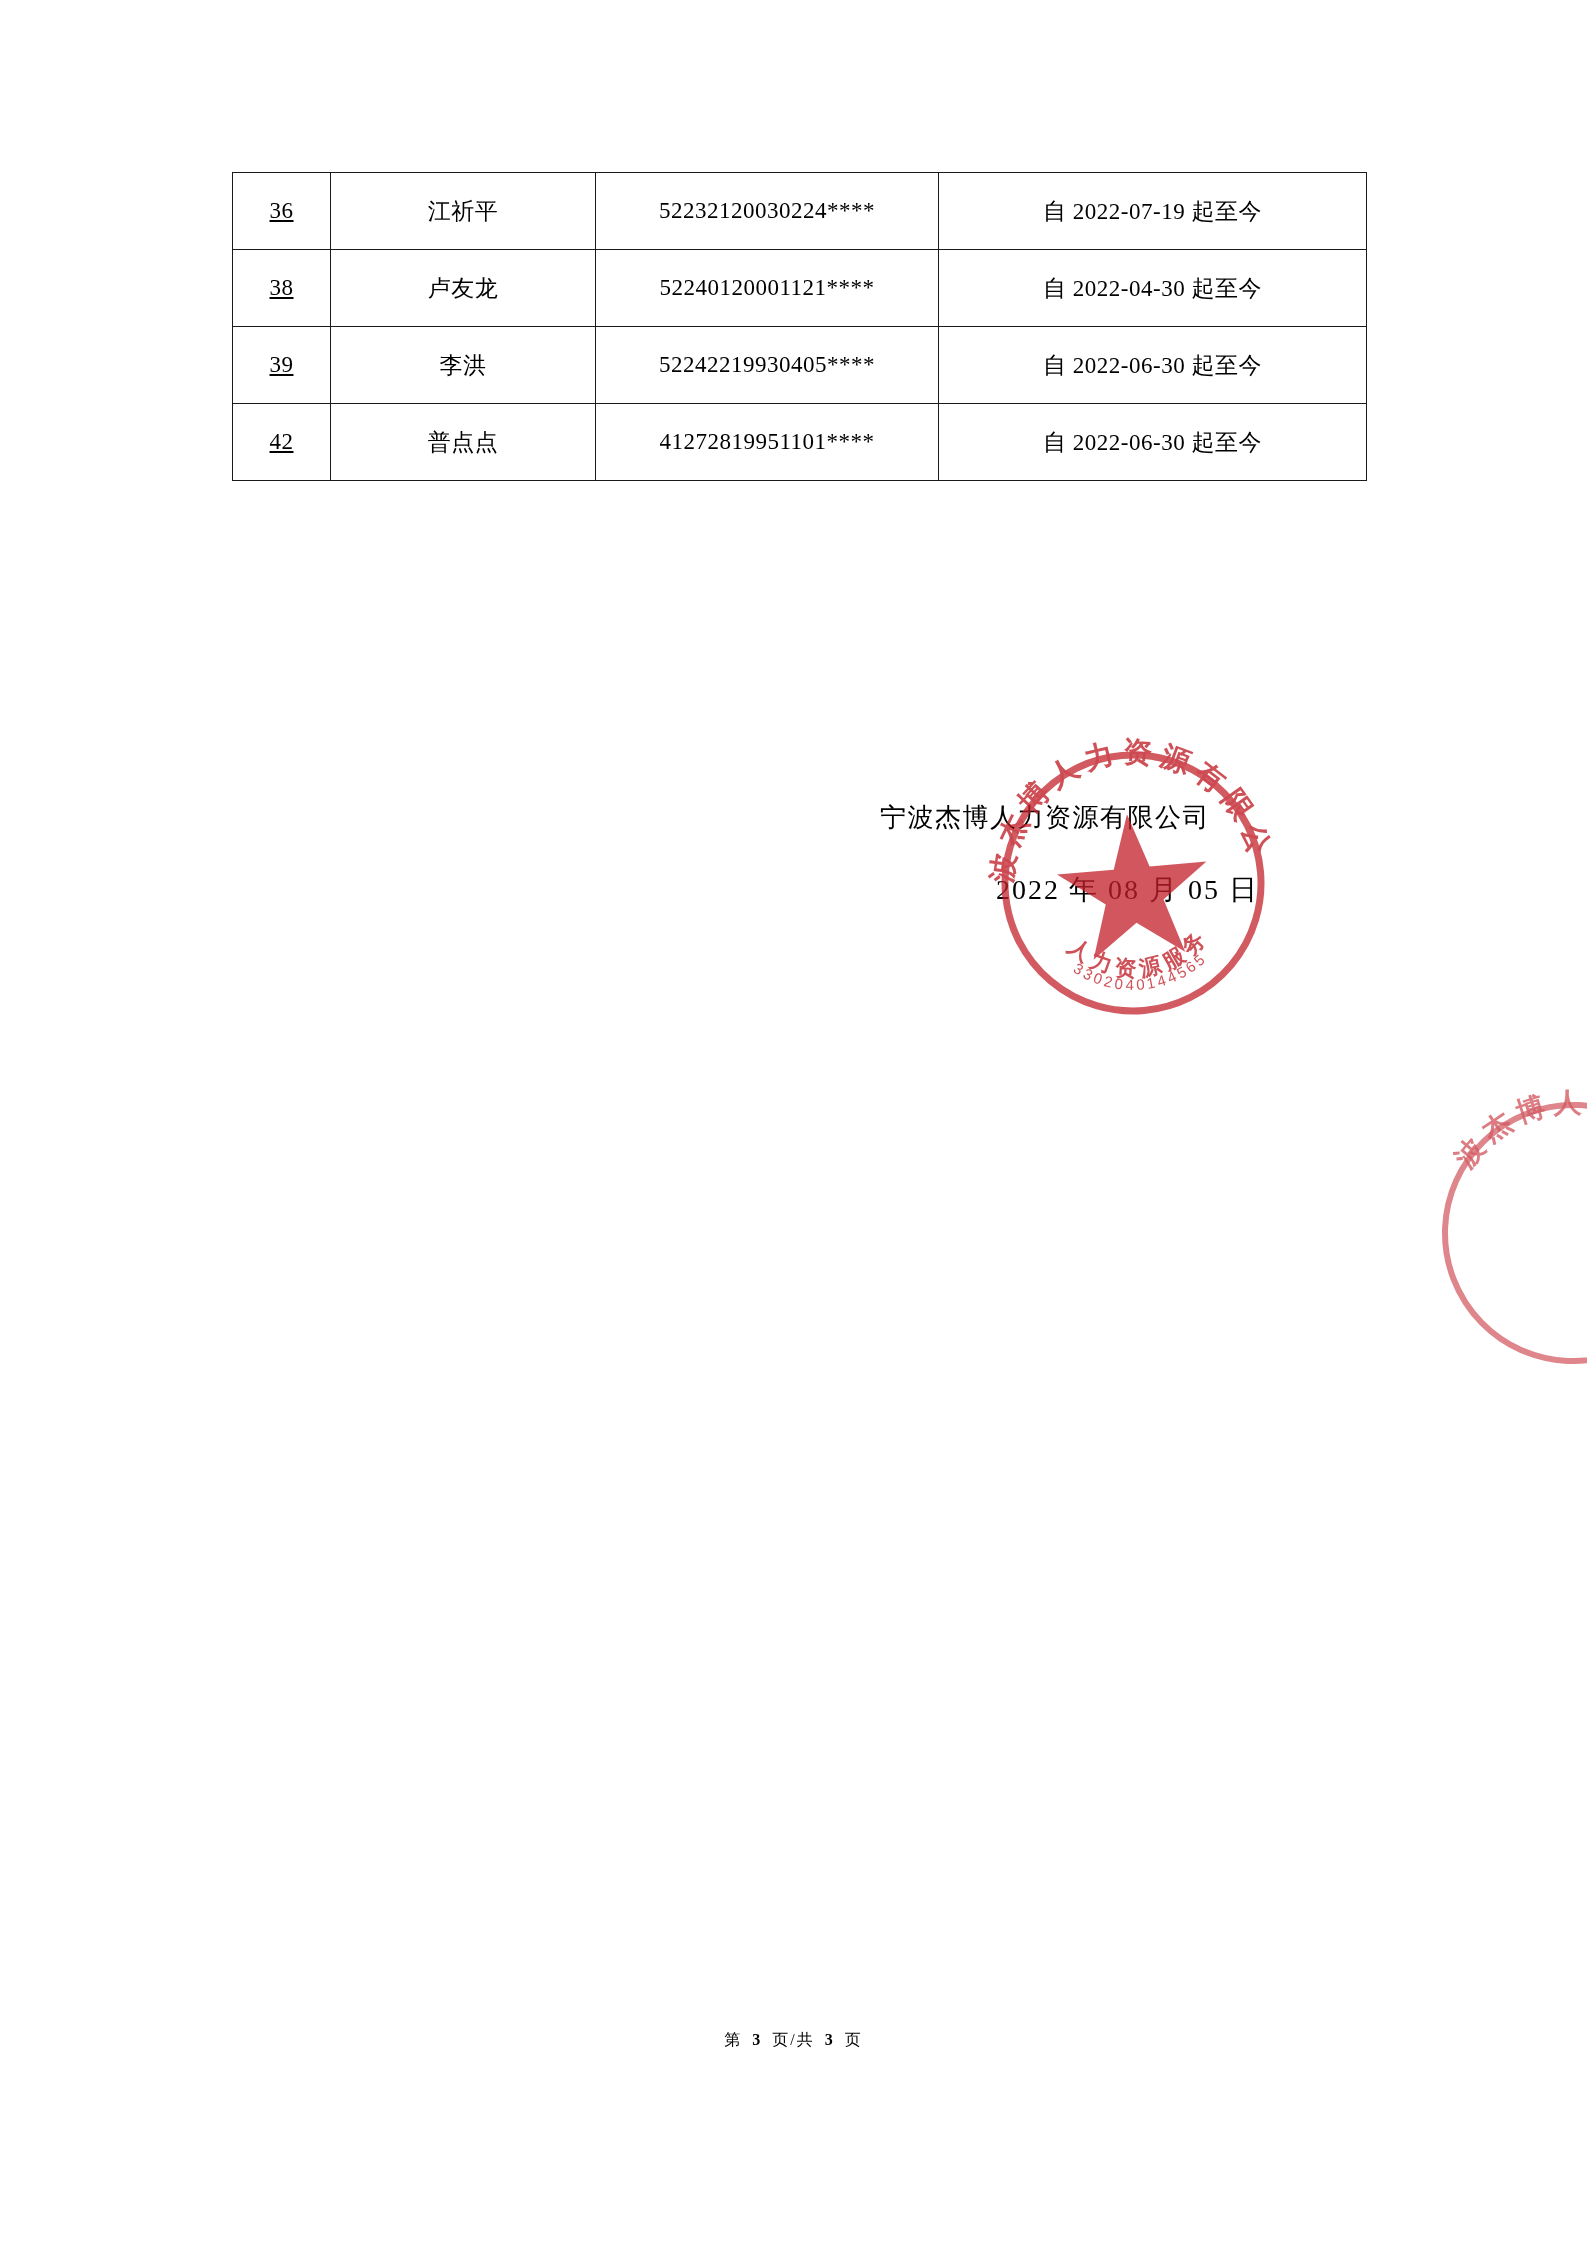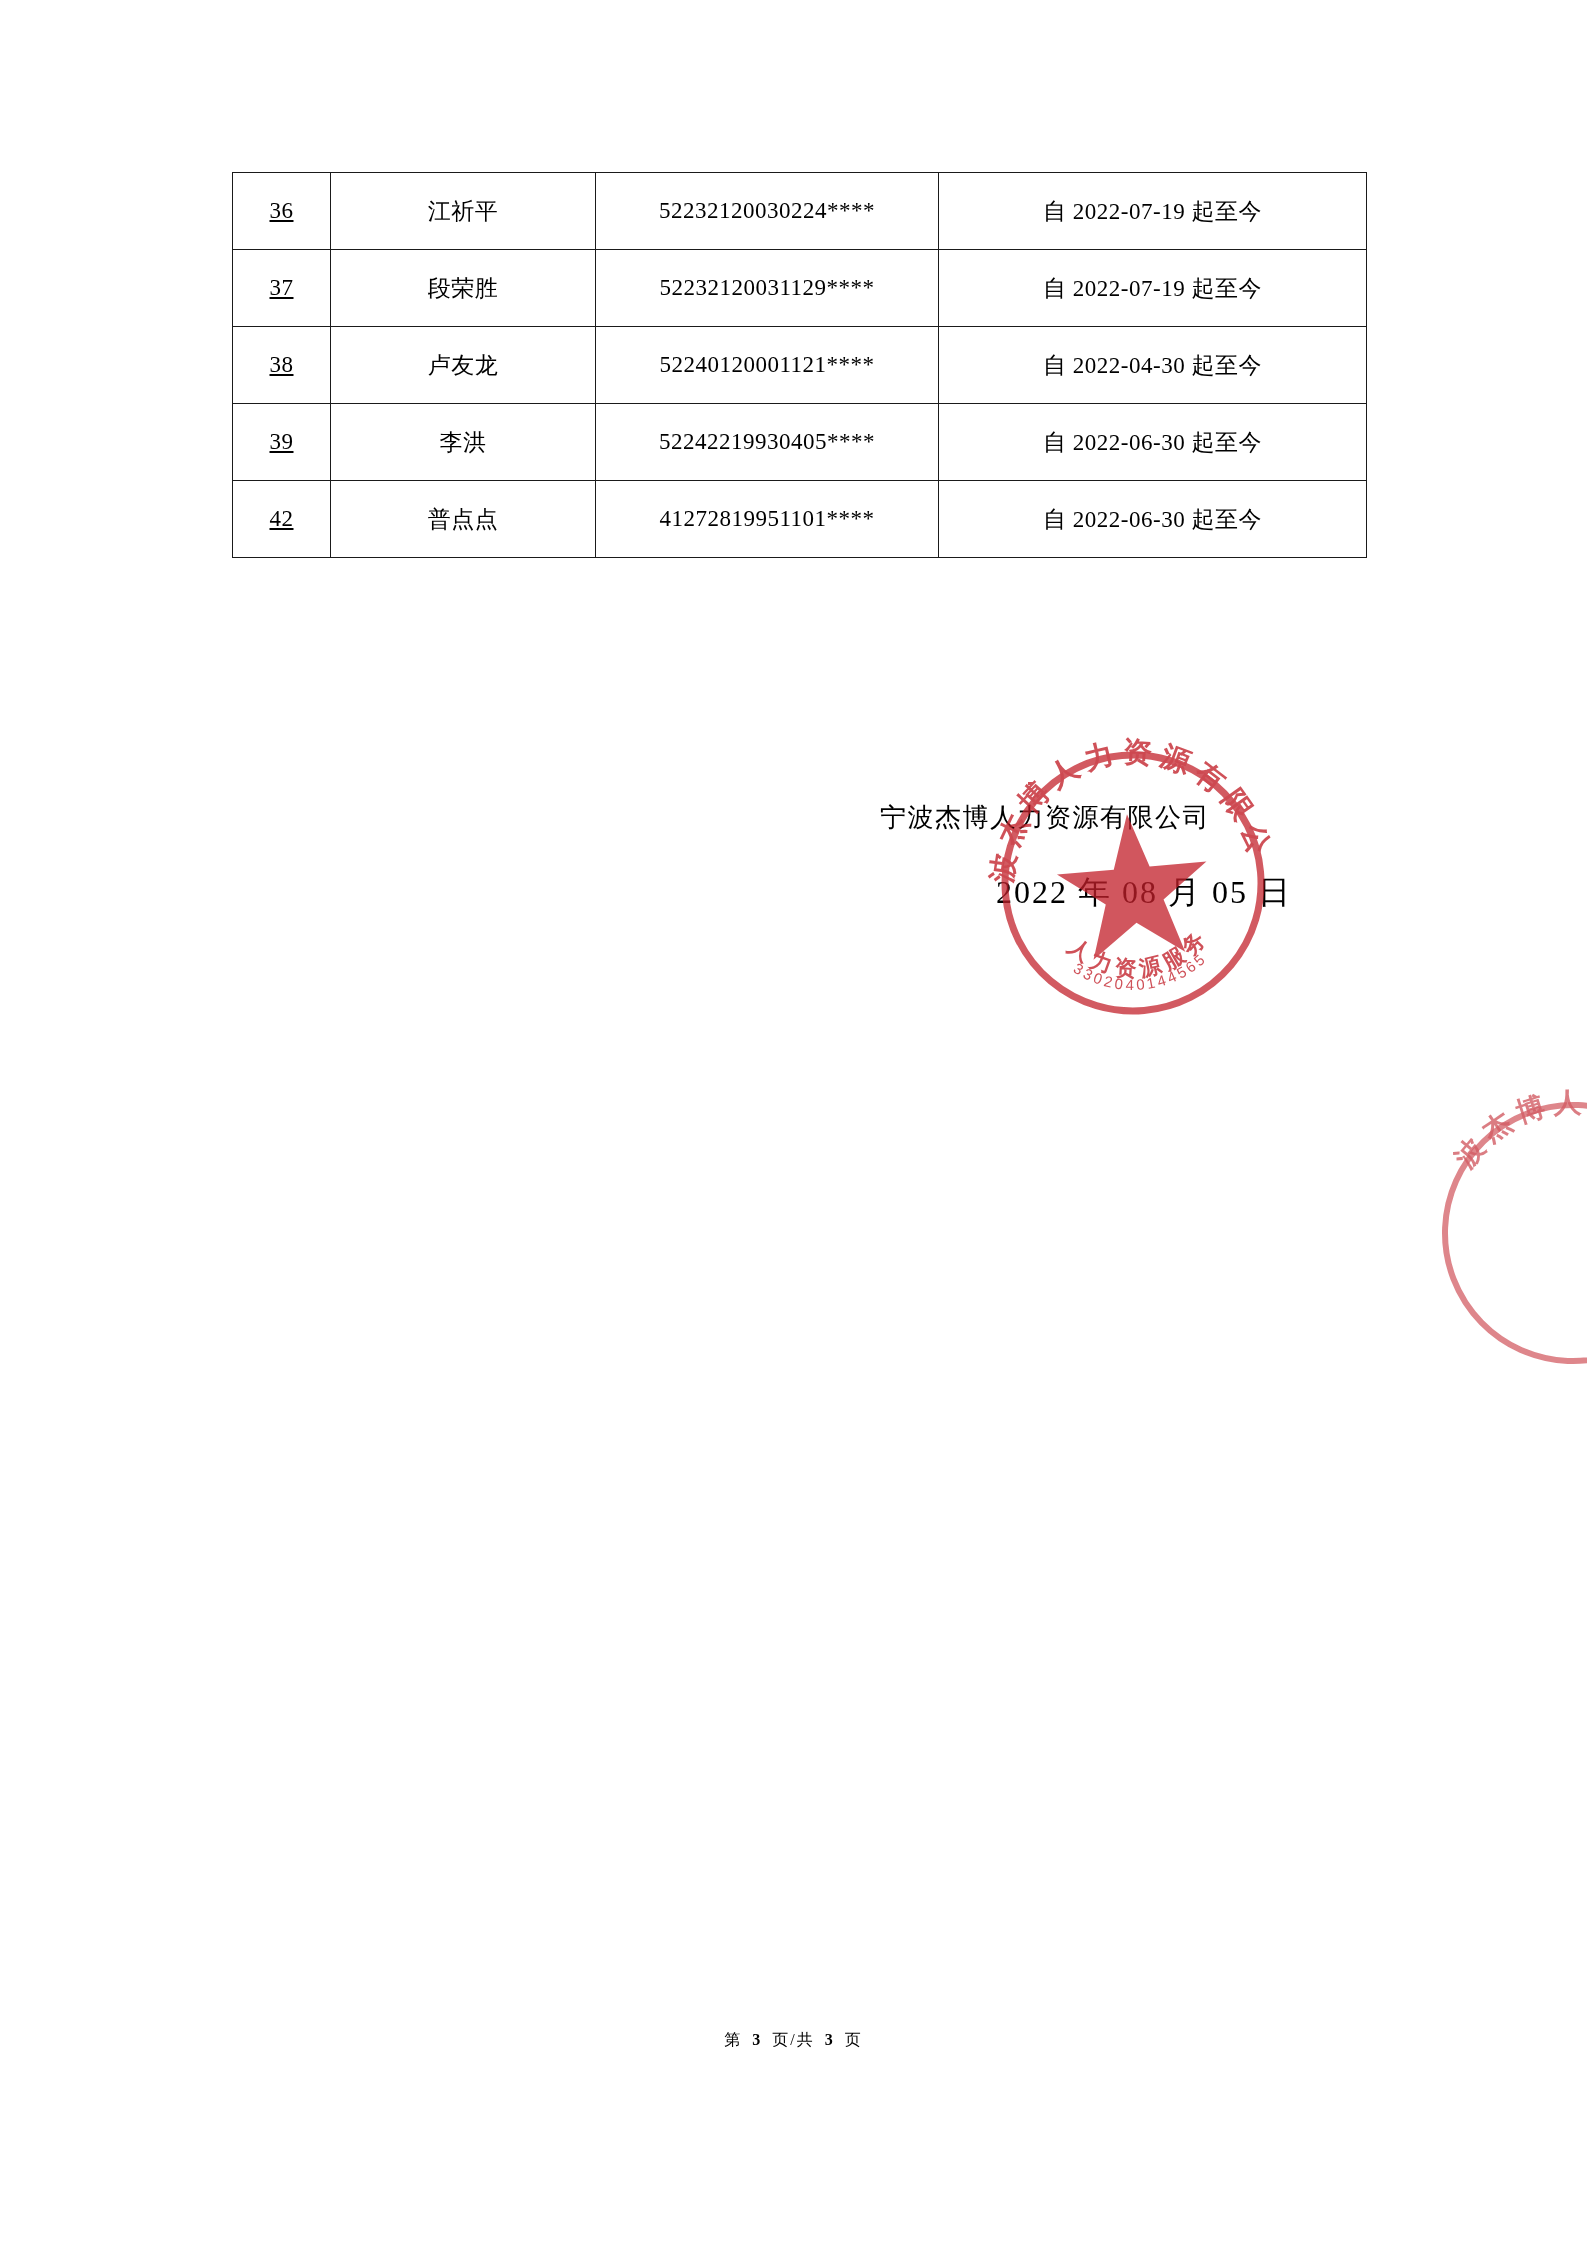--- a/index.html
+++ b/index.html
@@ -54,21 +54,21 @@
     width: 480px;
     text-align: left;
   }
   .sign-company {
     font-size: 26px;
     letter-spacing: 1.5px;
     white-space: nowrap;
   }
   .sign-date {
     margin-top: 36px;
-    font-size: 32px;
+    font-size: 28px;
     letter-spacing: 2px;
     padding-left: 116px;
     white-space: nowrap;
   }
 
   
   .seal-main {
     position: absolute;
     left: 968px;
     top: 718px;
@@ -110,26 +110,20 @@
 
 <div class="page">
 
   <div class="table-wrap">
     <table class="doc-table">
       <tbody>
         <tr>
           <td class="col-idx">36</td>
           <td class="col-name">江祈平</td>
           <td class="col-id">52232120030224****</td>
-          <td class="col-range">自 2022-07-19 起至今</td>
-        </tr>
-        <tr>
-          <td class="col-idx">37</td>
-          <td class="col-name">段荣胜</td>
-          <td class="col-id">52232120031129****</td>
           <td class="col-range">自 2022-07-19 起至今</td>
         </tr>
         <tr>
           <td class="col-idx">38</td>
           <td class="col-name">卢友龙</td>
           <td class="col-id">52240120001121****</td>
           <td class="col-range">自 2022-04-30 起至今</td>
         </tr>
         <tr>
           <td class="col-idx">39</td>

